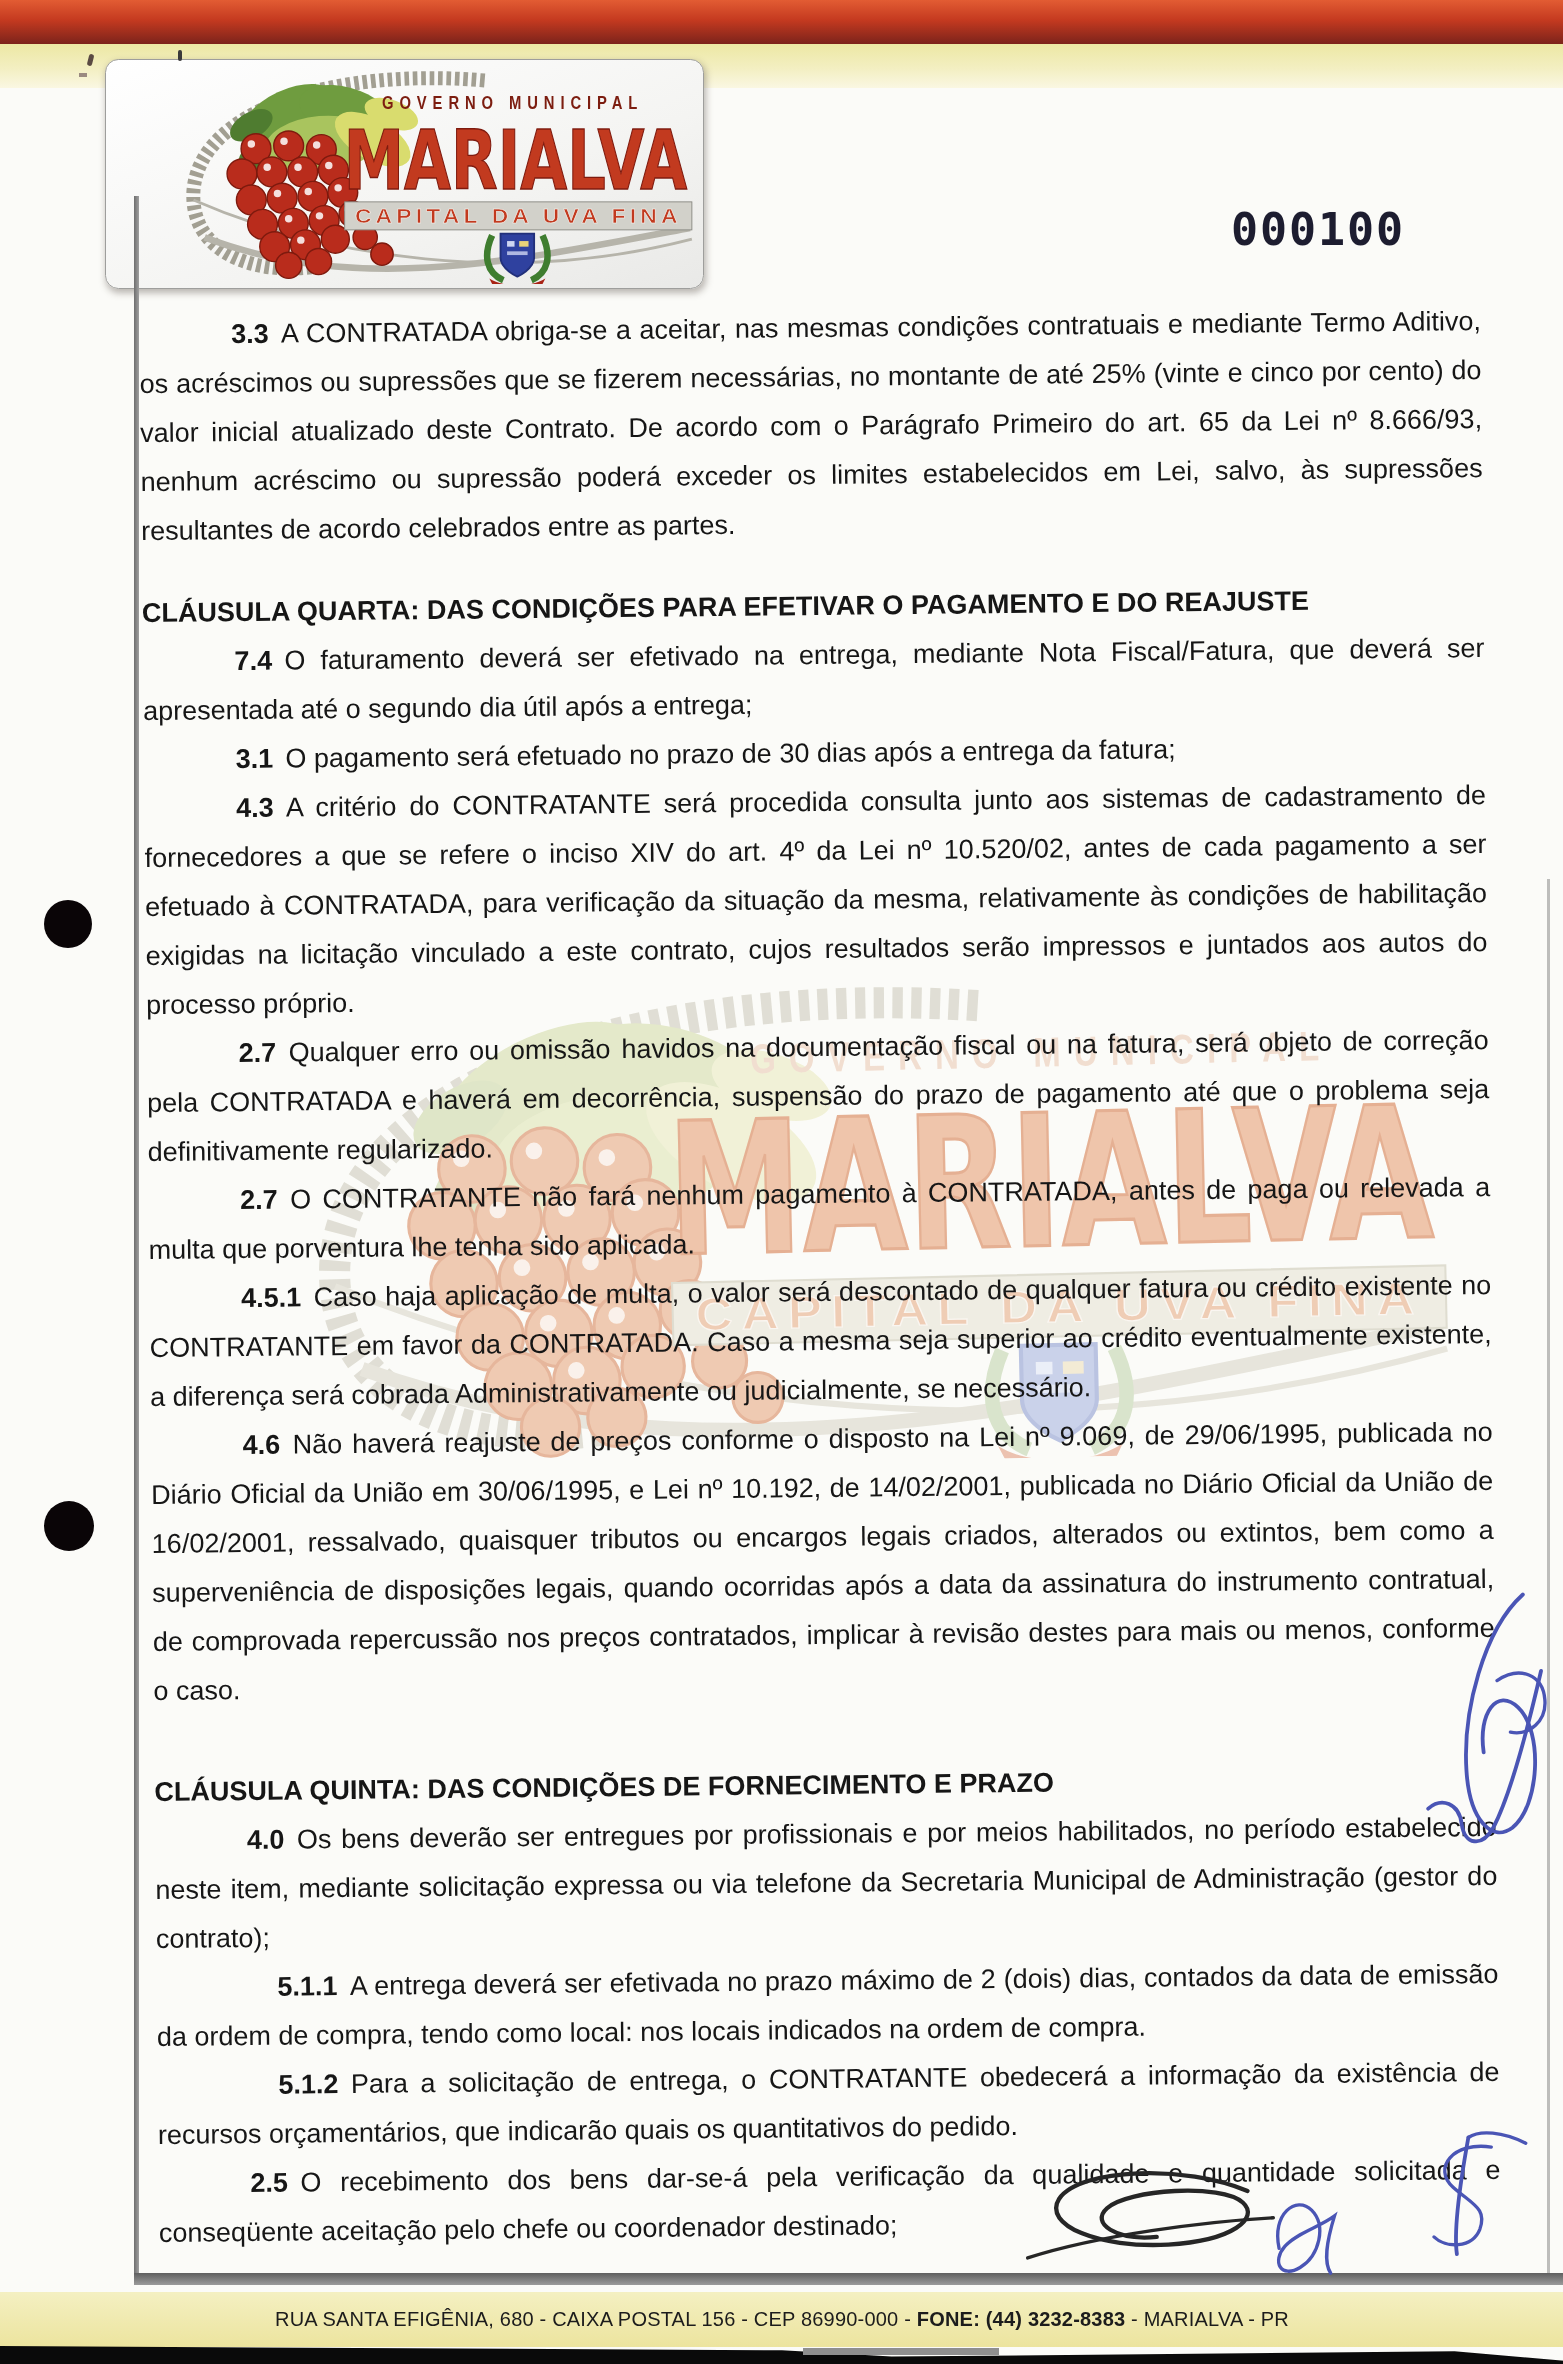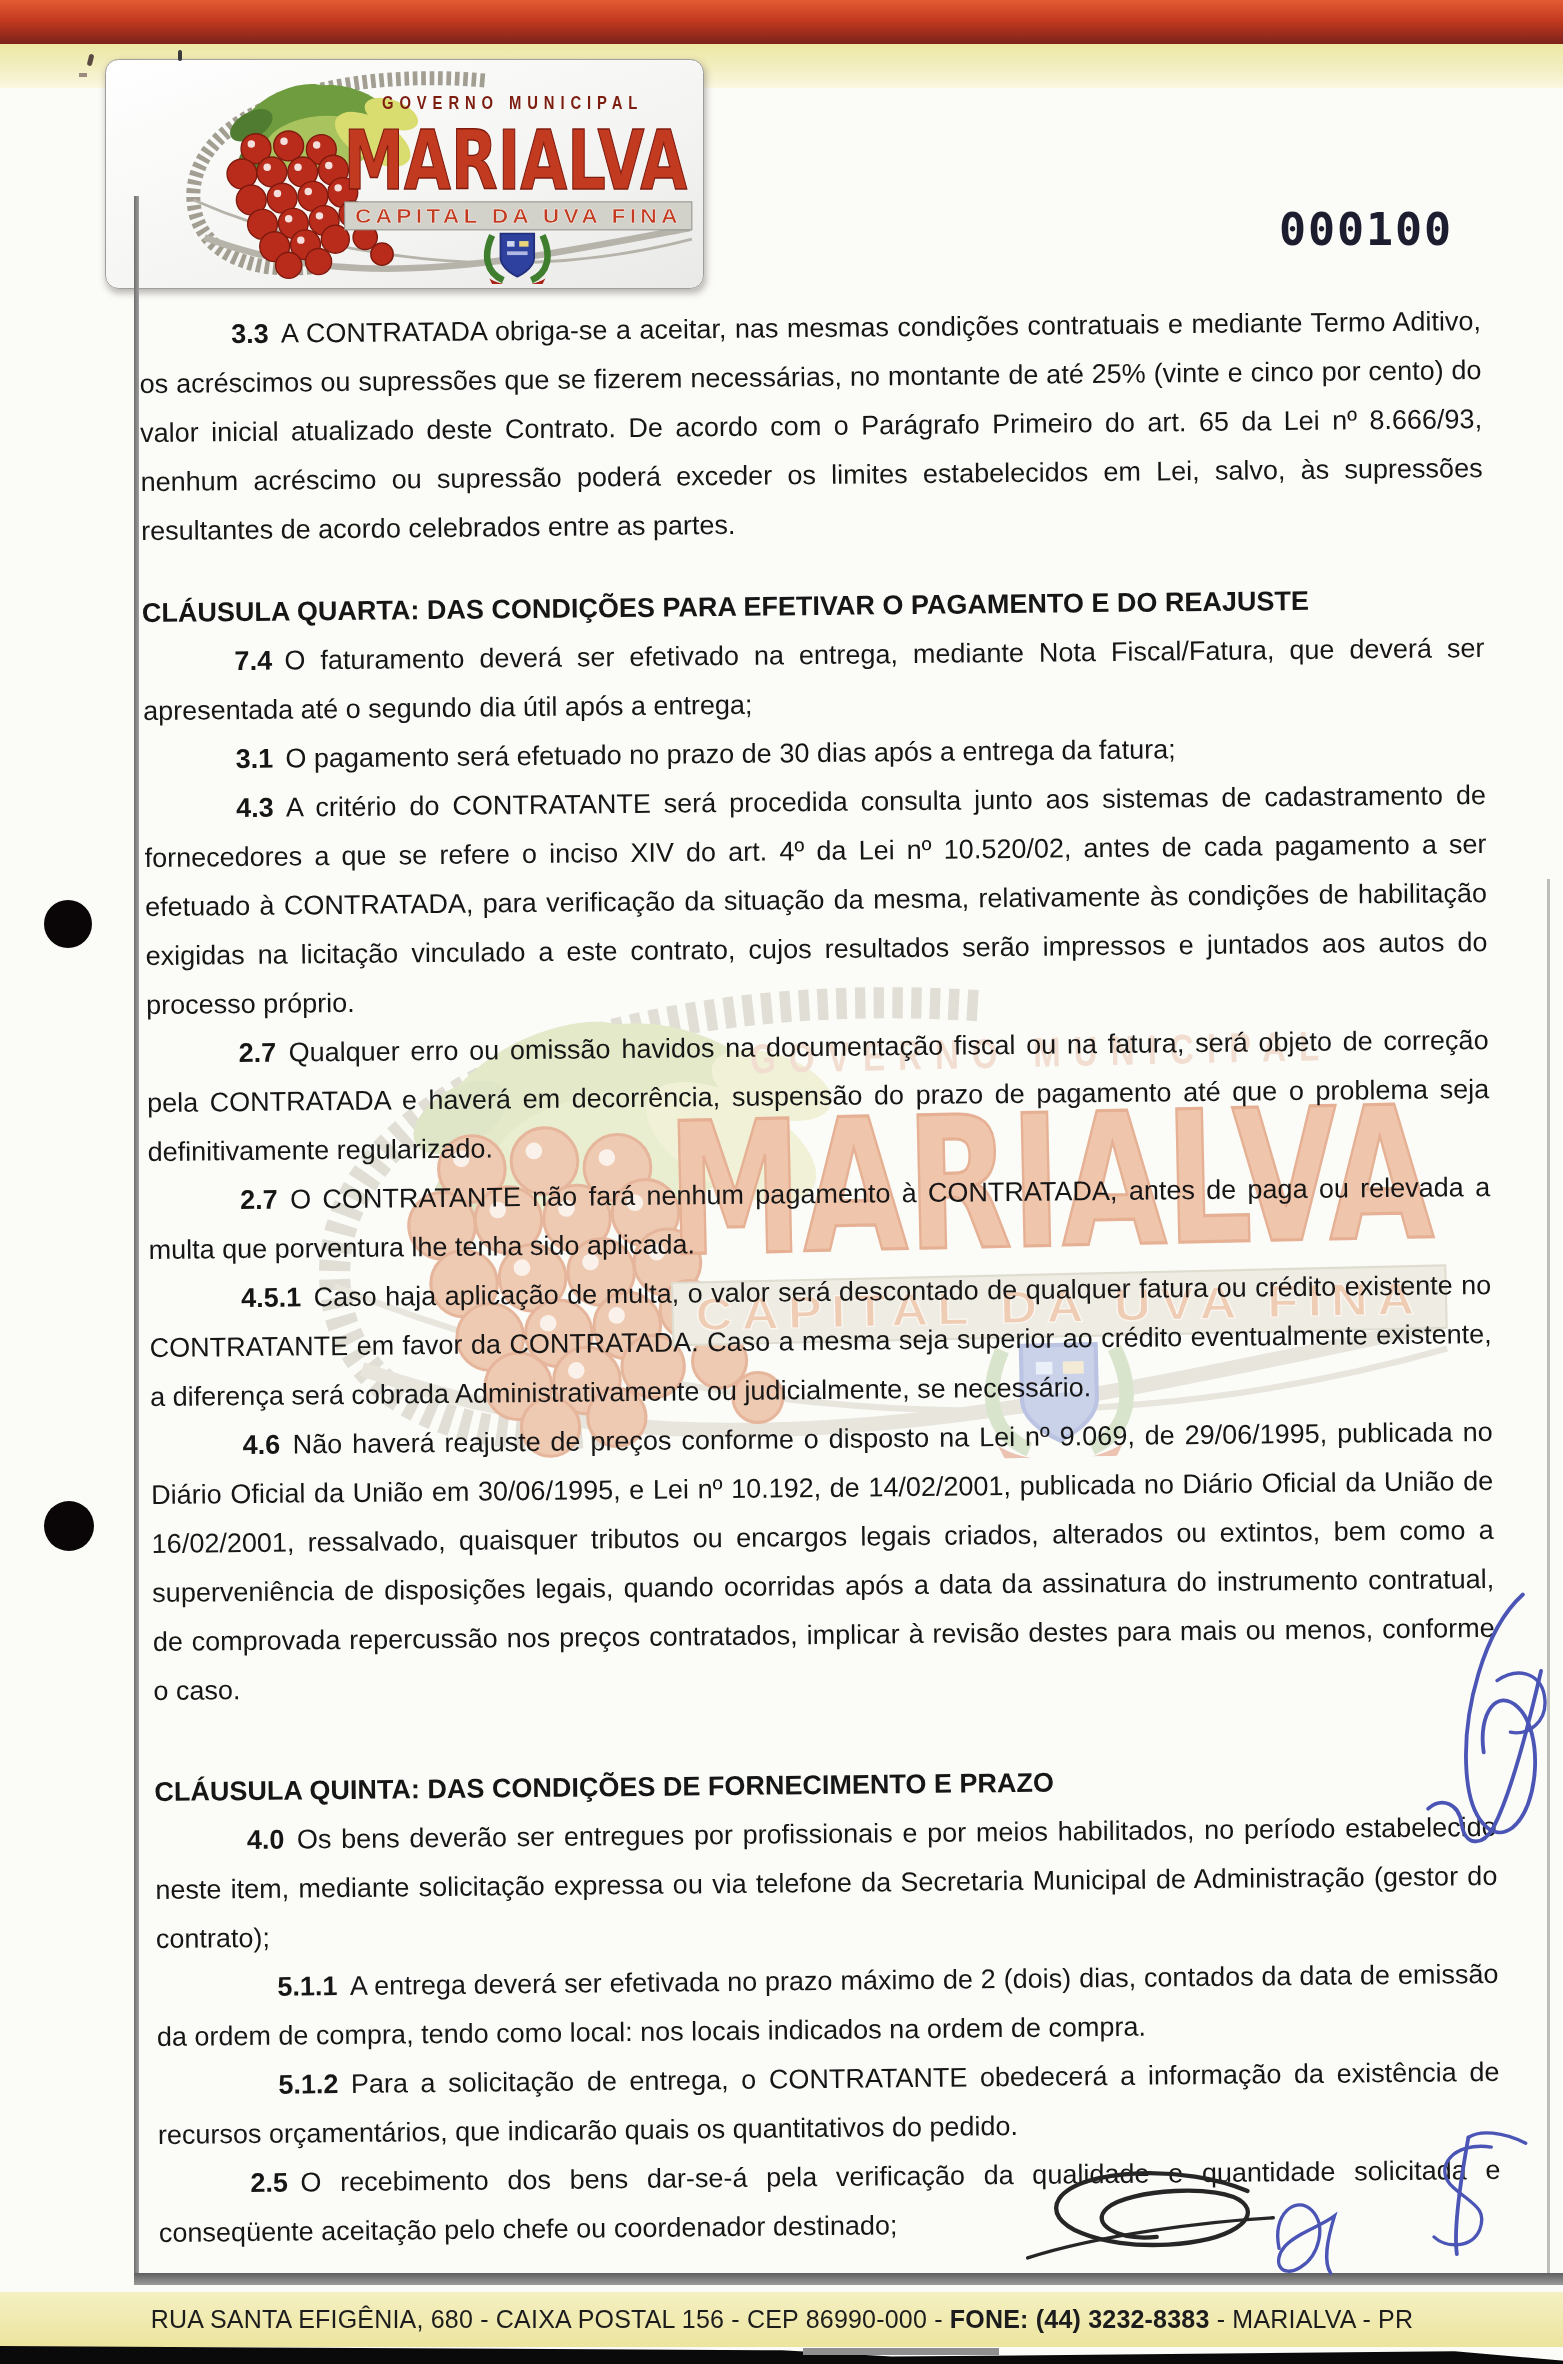--- a/index.html
+++ b/index.html
@@ -32,21 +32,21 @@
     --brand:#c23a1f; --brandStroke:#7e1a0e;
     --band1:#d2d1ca; --bandStroke:#8a8a84; --bandText:#c23a1f; --bandTextStroke:#f5f5f0;
     --wreath:#3f7d2f; --shield:#2f419f; --shieldStroke:#22307a;
     --ribbon:#a82315; --detail1:#cfd6f2; --detail2:#e8d27a;
   }
   .logo-card svg.instance { position: absolute; left: 0; top: 0; }
 
   .page-number {
     position: absolute; left: 1231px; top: 203px;
     font-family: "DejaVu Sans Mono", monospace;
-    font-size: 45px; font-weight: 600; letter-spacing: 1.9px; color: #1d1d30; margin-left: 48px;
+    font-size: 45px; font-weight: 600; letter-spacing: 1.9px; color: #1d1d30;
   }
 
   
   .frame-left {
     position: absolute; left: 134px; top: 196px; width: 4.8px; height: 2089px;
     background: linear-gradient(90deg, #6e6e6e, #a0a0a0);
   }
   .frame-right {
     position: absolute; left: 1547px; top: 879px; width: 2.9px; height: 1398px;
     background: #bdbdbb;
@@ -97,21 +97,21 @@
   .signatures { position: absolute; left: 0; top: 0; z-index: 5; pointer-events: none; }
   .ink-blue { stroke: #4a55b5; fill: none; stroke-linecap: round; }
   .ink-dark { stroke: #262626; fill: none; stroke-linecap: round; }
 
   
   .band-yellow-bottom {
     position: absolute; left: 0; top: 2292px; width: 1564px; height: 55px; z-index: 3;
     background: linear-gradient(180deg, #f4f0c2 0%, #ece49e 100%);
     display: flex; align-items: center; justify-content: center;
   }
-  .footer-text { font-size: 25px; color: #1c1c1c; letter-spacing: 0.2px; white-space: pre; }
+  .footer-text { font-size: 20px; color: #1c1c1c; letter-spacing: 0.2px; white-space: pre; }
   .footer-text b { font-weight: 700; }
   .bottom-strip {
     position: absolute; left: 0; top: 2344px; width: 1564px; height: 21px; z-index: 3;
     background: #0a0a0a;
     clip-path: polygon(0 10%, 50% 30%, 57% 60%, 93% 35%, 100% 80%, 100% 100%, 0 100%);
   }
   .strip-notch {
     position: absolute; left: 803px; top: 2348px; width: 196px; height: 6.7px;
     background: #8f8f8f; z-index: 4;
   }

